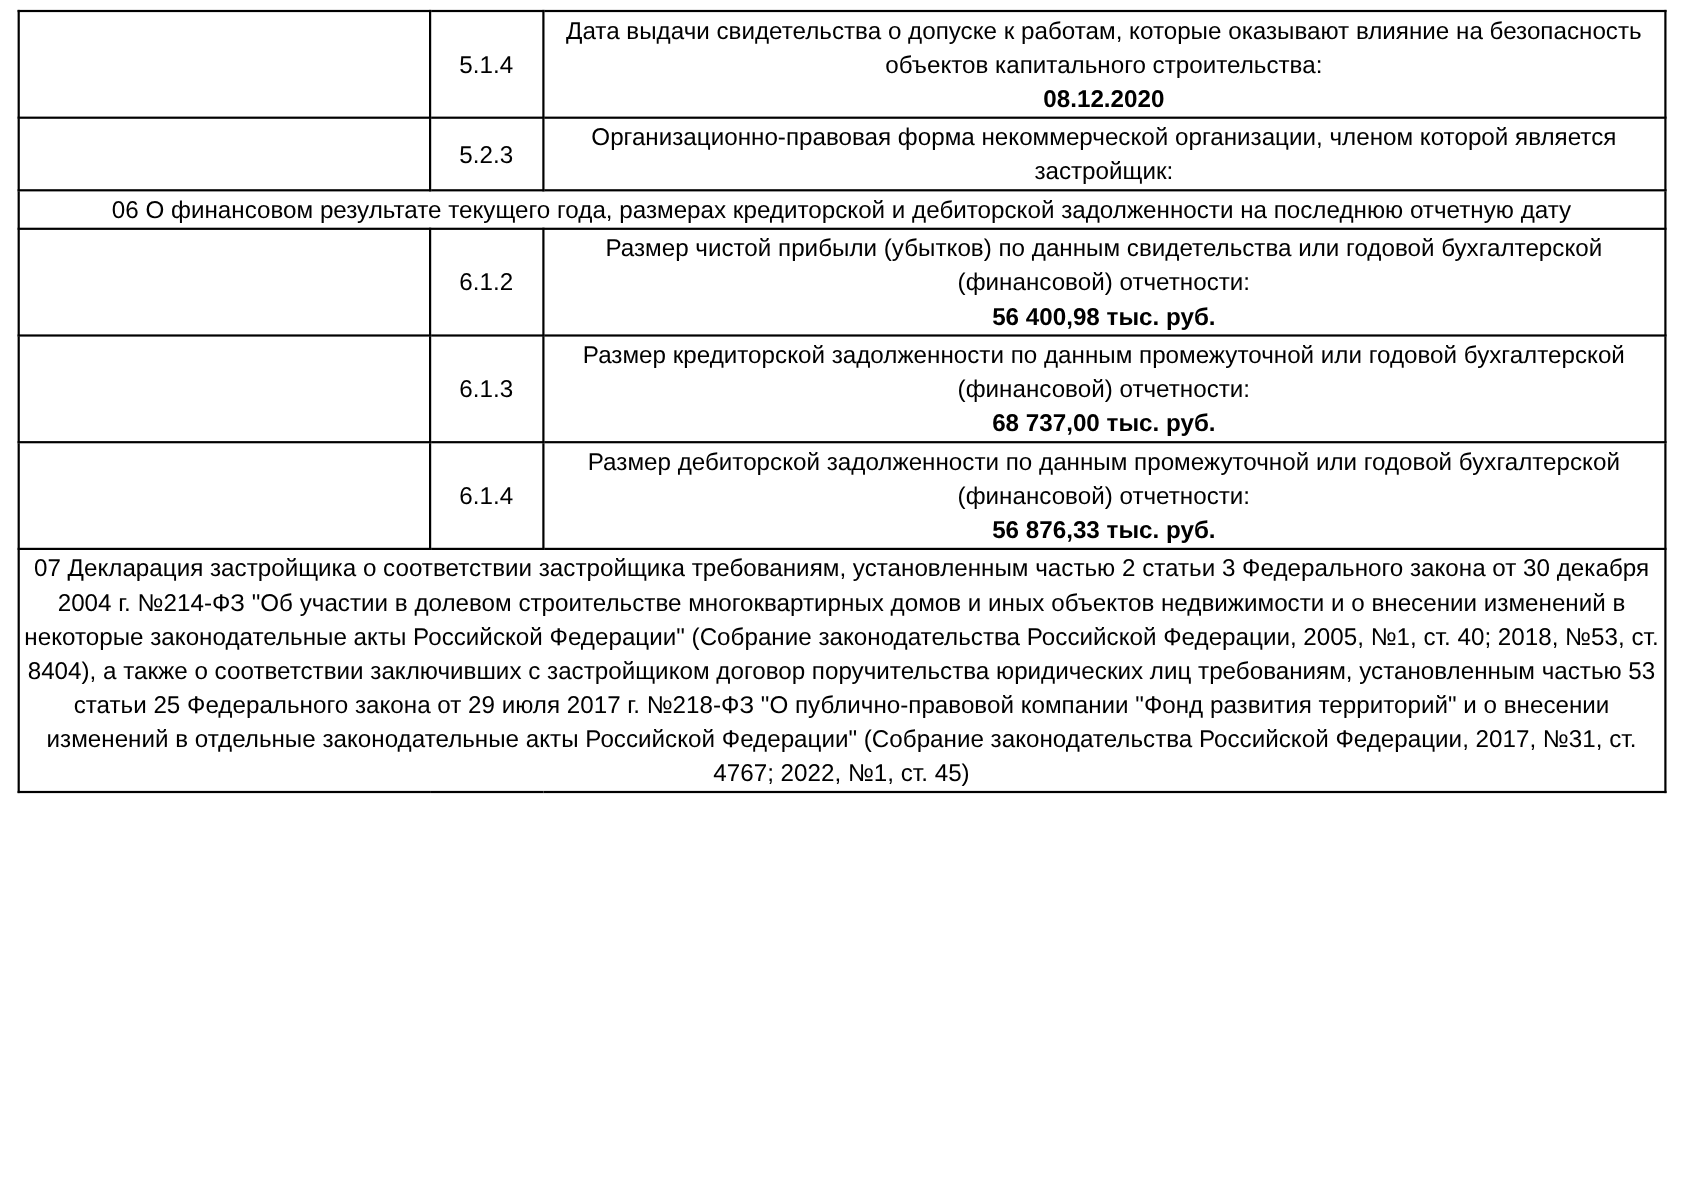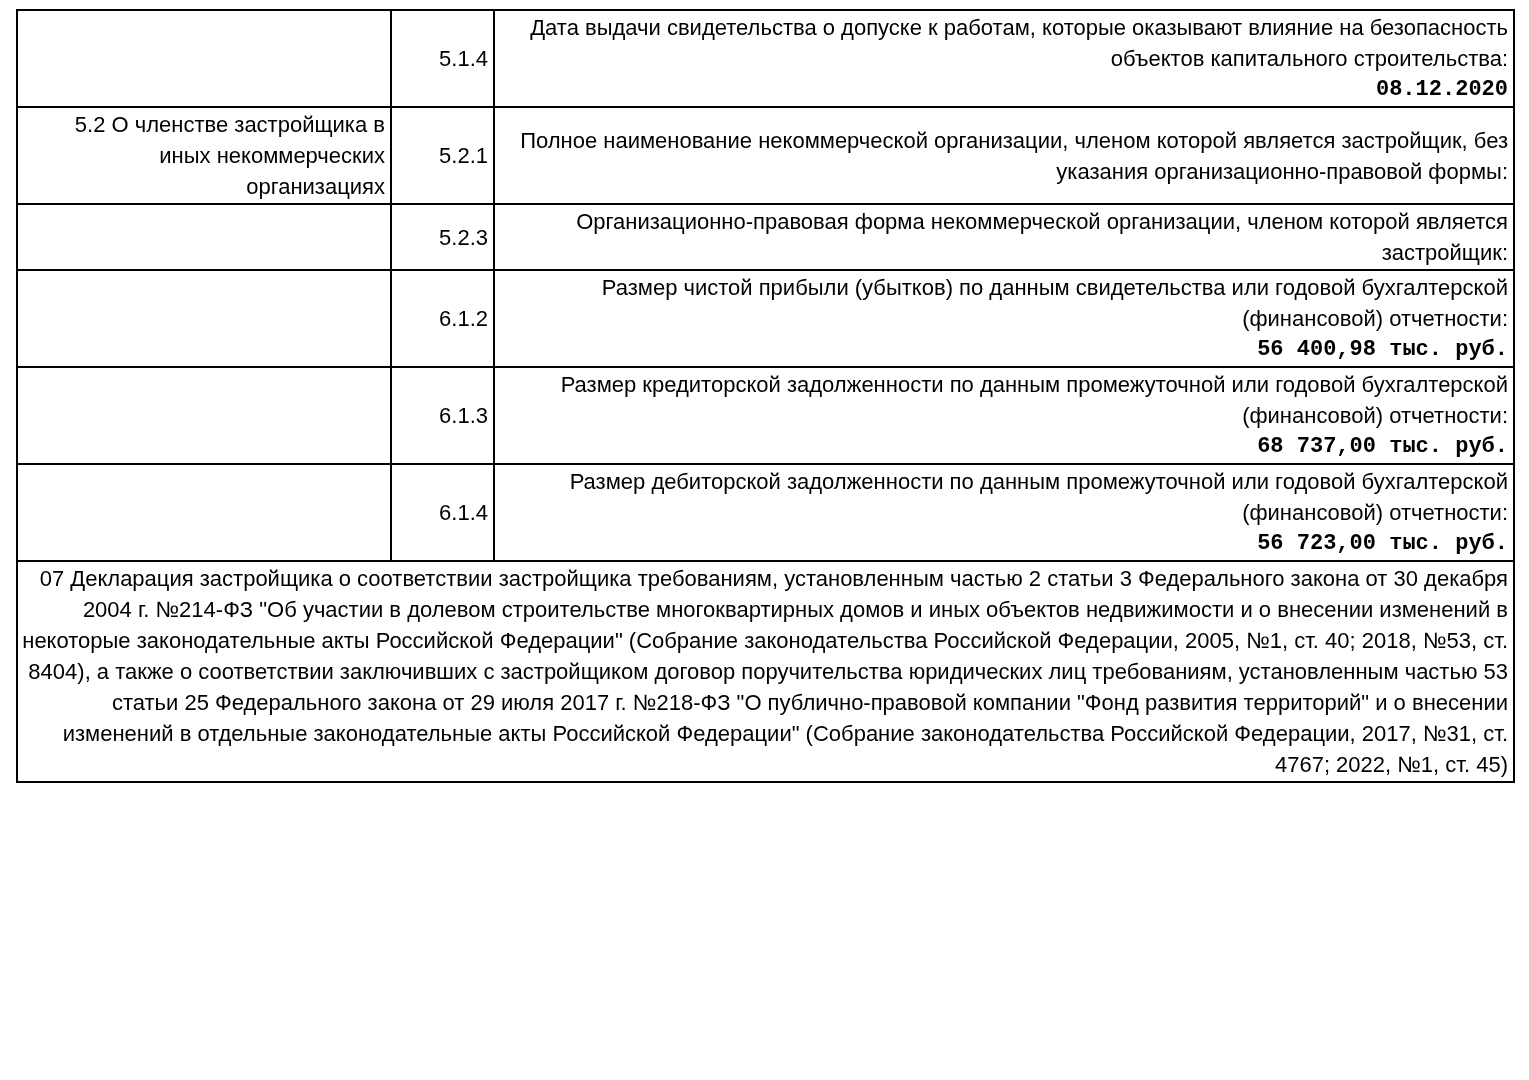--- a/index.html
+++ b/index.html
@@ -15,32 +15,32 @@
     width: 1497px;
   }
   table.decl {
     border-collapse: collapse;
     table-layout: fixed;
     width: 1497px;
   }
   table.decl td {
     border: 2px solid #000000;
     vertical-align: middle;
-    text-align: right;
+    text-align: center;
     font-size: 22px;
     line-height: 31px;
     padding: 1px 5px 1px 4px;
     overflow: hidden;
     word-wrap: break-word;
   }
   td.group-cell  { }
   td.code-cell   { }
   td.content-cell{ }
   td.section-cell{ }
-  .value-line { font-weight: bold; font-family: Liberation Mono, monospace; }
+  .value-line { font-weight: bold; }
 </style>
 </head>
 <body>
 
 <div class="page">
   <table class="decl">
     <colgroup>
       <col style="width:374px">
       <col style="width:103px">
       <col style="width:1020px">
@@ -48,34 +48,28 @@
     <tbody>
         <tr>
           <td class="group-cell"></td>
           <td class="code-cell">5.1.4</td>
           <td class="content-cell">
             <div>Дата выдачи свидетельства о допуске к работам, которые оказывают влияние на безопасность объектов капитального строительства:</div>
             <div class="value-line">08.12.2020</div>
           </td>
         </tr>
         <tr>
-          <td class="group-cell">
-            <div>5.2 О членстве застройщика в иных некоммерческих организациях</div>
-          </td>
-          <td class="code-cell">5.2.1</td>
-          <td class="content-cell">
-            <div>Полное наименование некоммерческой организации, членом которой является застройщик, без указания организационно-правовой формы:</div>
-          </td>
-        </tr>
-        <tr>
           <td class="group-cell"></td>
           <td class="code-cell">5.2.3</td>
           <td class="content-cell">
             <div>Организационно-правовая форма некоммерческой организации, членом которой является застройщик:</div>
           </td>
+        </tr>
+        <tr>
+          <td colspan="3" class="section-cell">06 О финансовом результате текущего года, размерах кредиторской и дебиторской задолженности на последнюю отчетную дату</td>
         </tr>
         <tr>
           <td class="group-cell"></td>
           <td class="code-cell">6.1.2</td>
           <td class="content-cell">
             <div>Размер чистой прибыли (убытков) по данным свидетельства или годовой бухгалтерской (финансовой) отчетности:</div>
             <div class="value-line">56 400,98 тыс. руб.</div>
           </td>
         </tr>
         <tr>
@@ -84,21 +78,21 @@
           <td class="content-cell">
             <div>Размер кредиторской задолженности по данным промежуточной или годовой бухгалтерской (финансовой) отчетности:</div>
             <div class="value-line">68 737,00 тыс. руб.</div>
           </td>
         </tr>
         <tr>
           <td class="group-cell"></td>
           <td class="code-cell">6.1.4</td>
           <td class="content-cell">
             <div>Размер дебиторской задолженности по данным промежуточной или годовой бухгалтерской (финансовой) отчетности:</div>
-            <div class="value-line">56 723,00 тыс. руб.</div>
+            <div class="value-line">56 876,33 тыс. руб.</div>
           </td>
         </tr>
         <tr>
           <td colspan="3" class="section-cell">07 Декларация застройщика о соответствии застройщика требованиям, установленным частью 2 статьи 3 Федерального закона от 30 декабря 2004 г. №214-ФЗ "Об участии в долевом строительстве многоквартирных домов и иных объектов недвижимости и о внесении изменений в некоторые законодательные акты Российской Федерации" (Собрание законодательства Российской Федерации, 2005, №1, ст. 40; 2018, №53, ст. 8404), а также о соответствии заключивших с застройщиком договор поручительства юридических лиц требованиям, установленным частью 53 статьи 25 Федерального закона от 29 июля 2017 г. №218-ФЗ "О публично-правовой компании "Фонд развития территорий" и о внесении изменений в отдельные законодательные акты Российской Федерации" (Собрание законодательства Российской Федерации, 2017, №31, ст. 4767; 2022, №1, ст. 45)</td>
         </tr>
       </tbody>
   </table>
 </div>
 
 </body></html>

